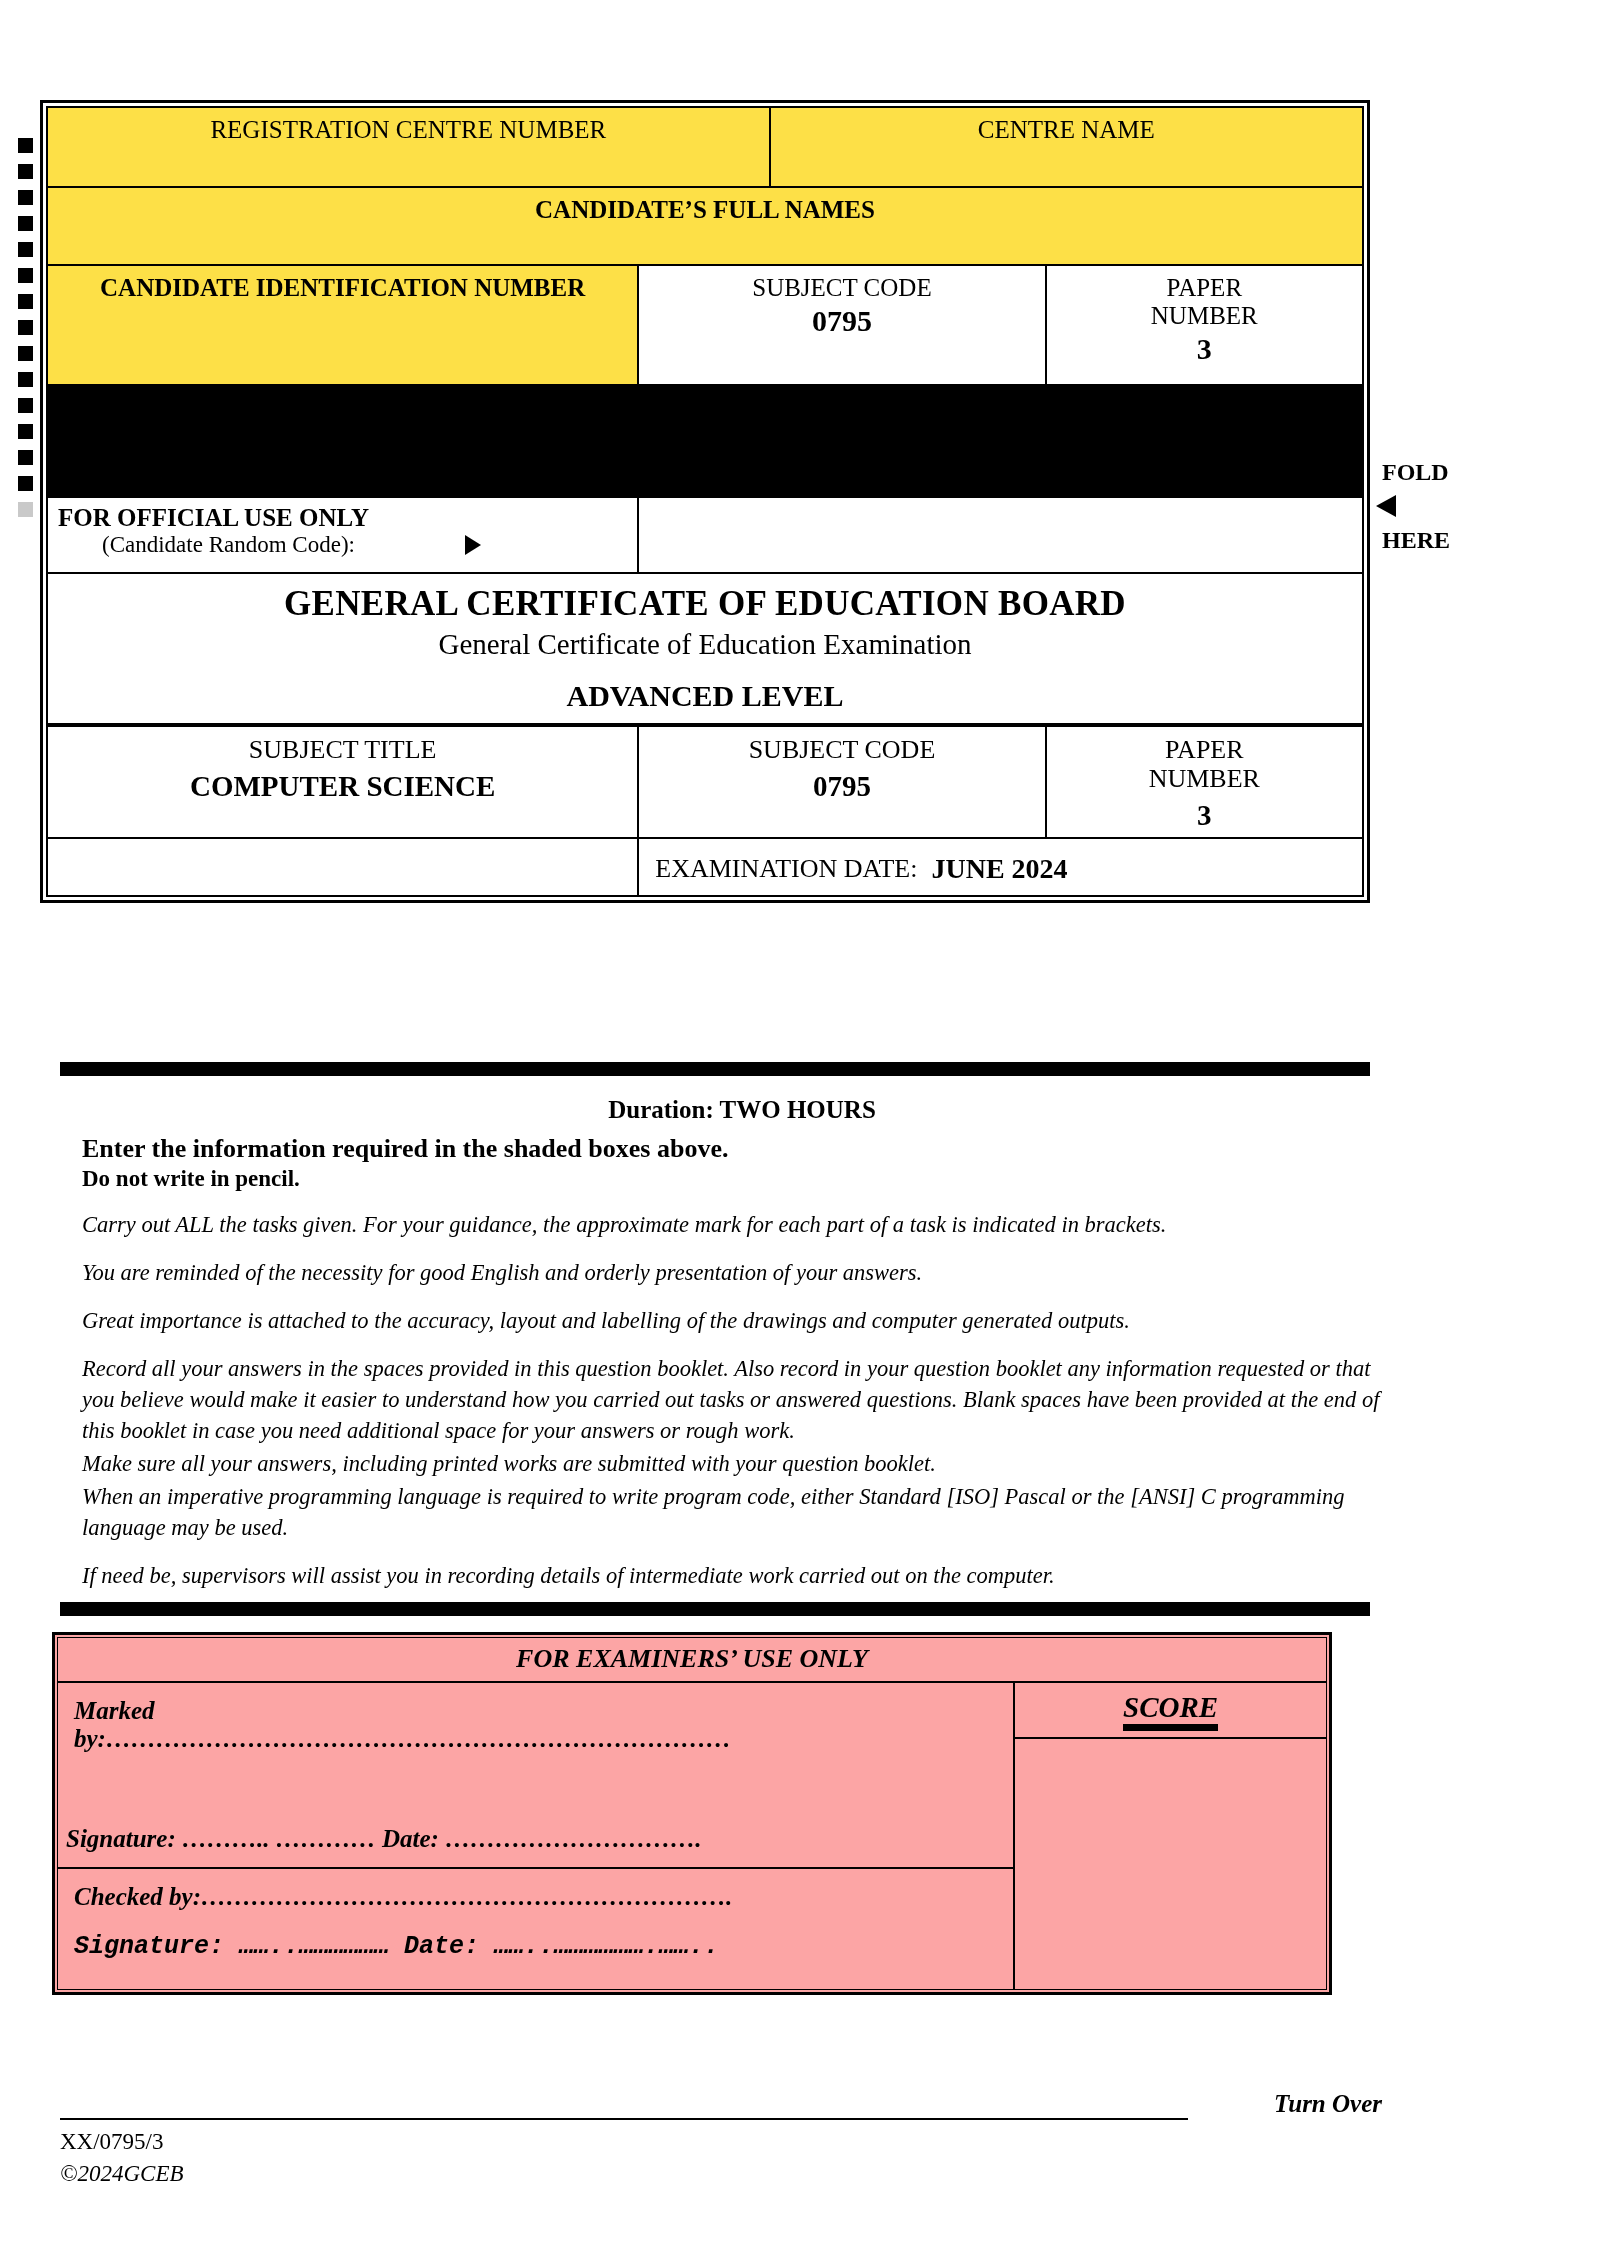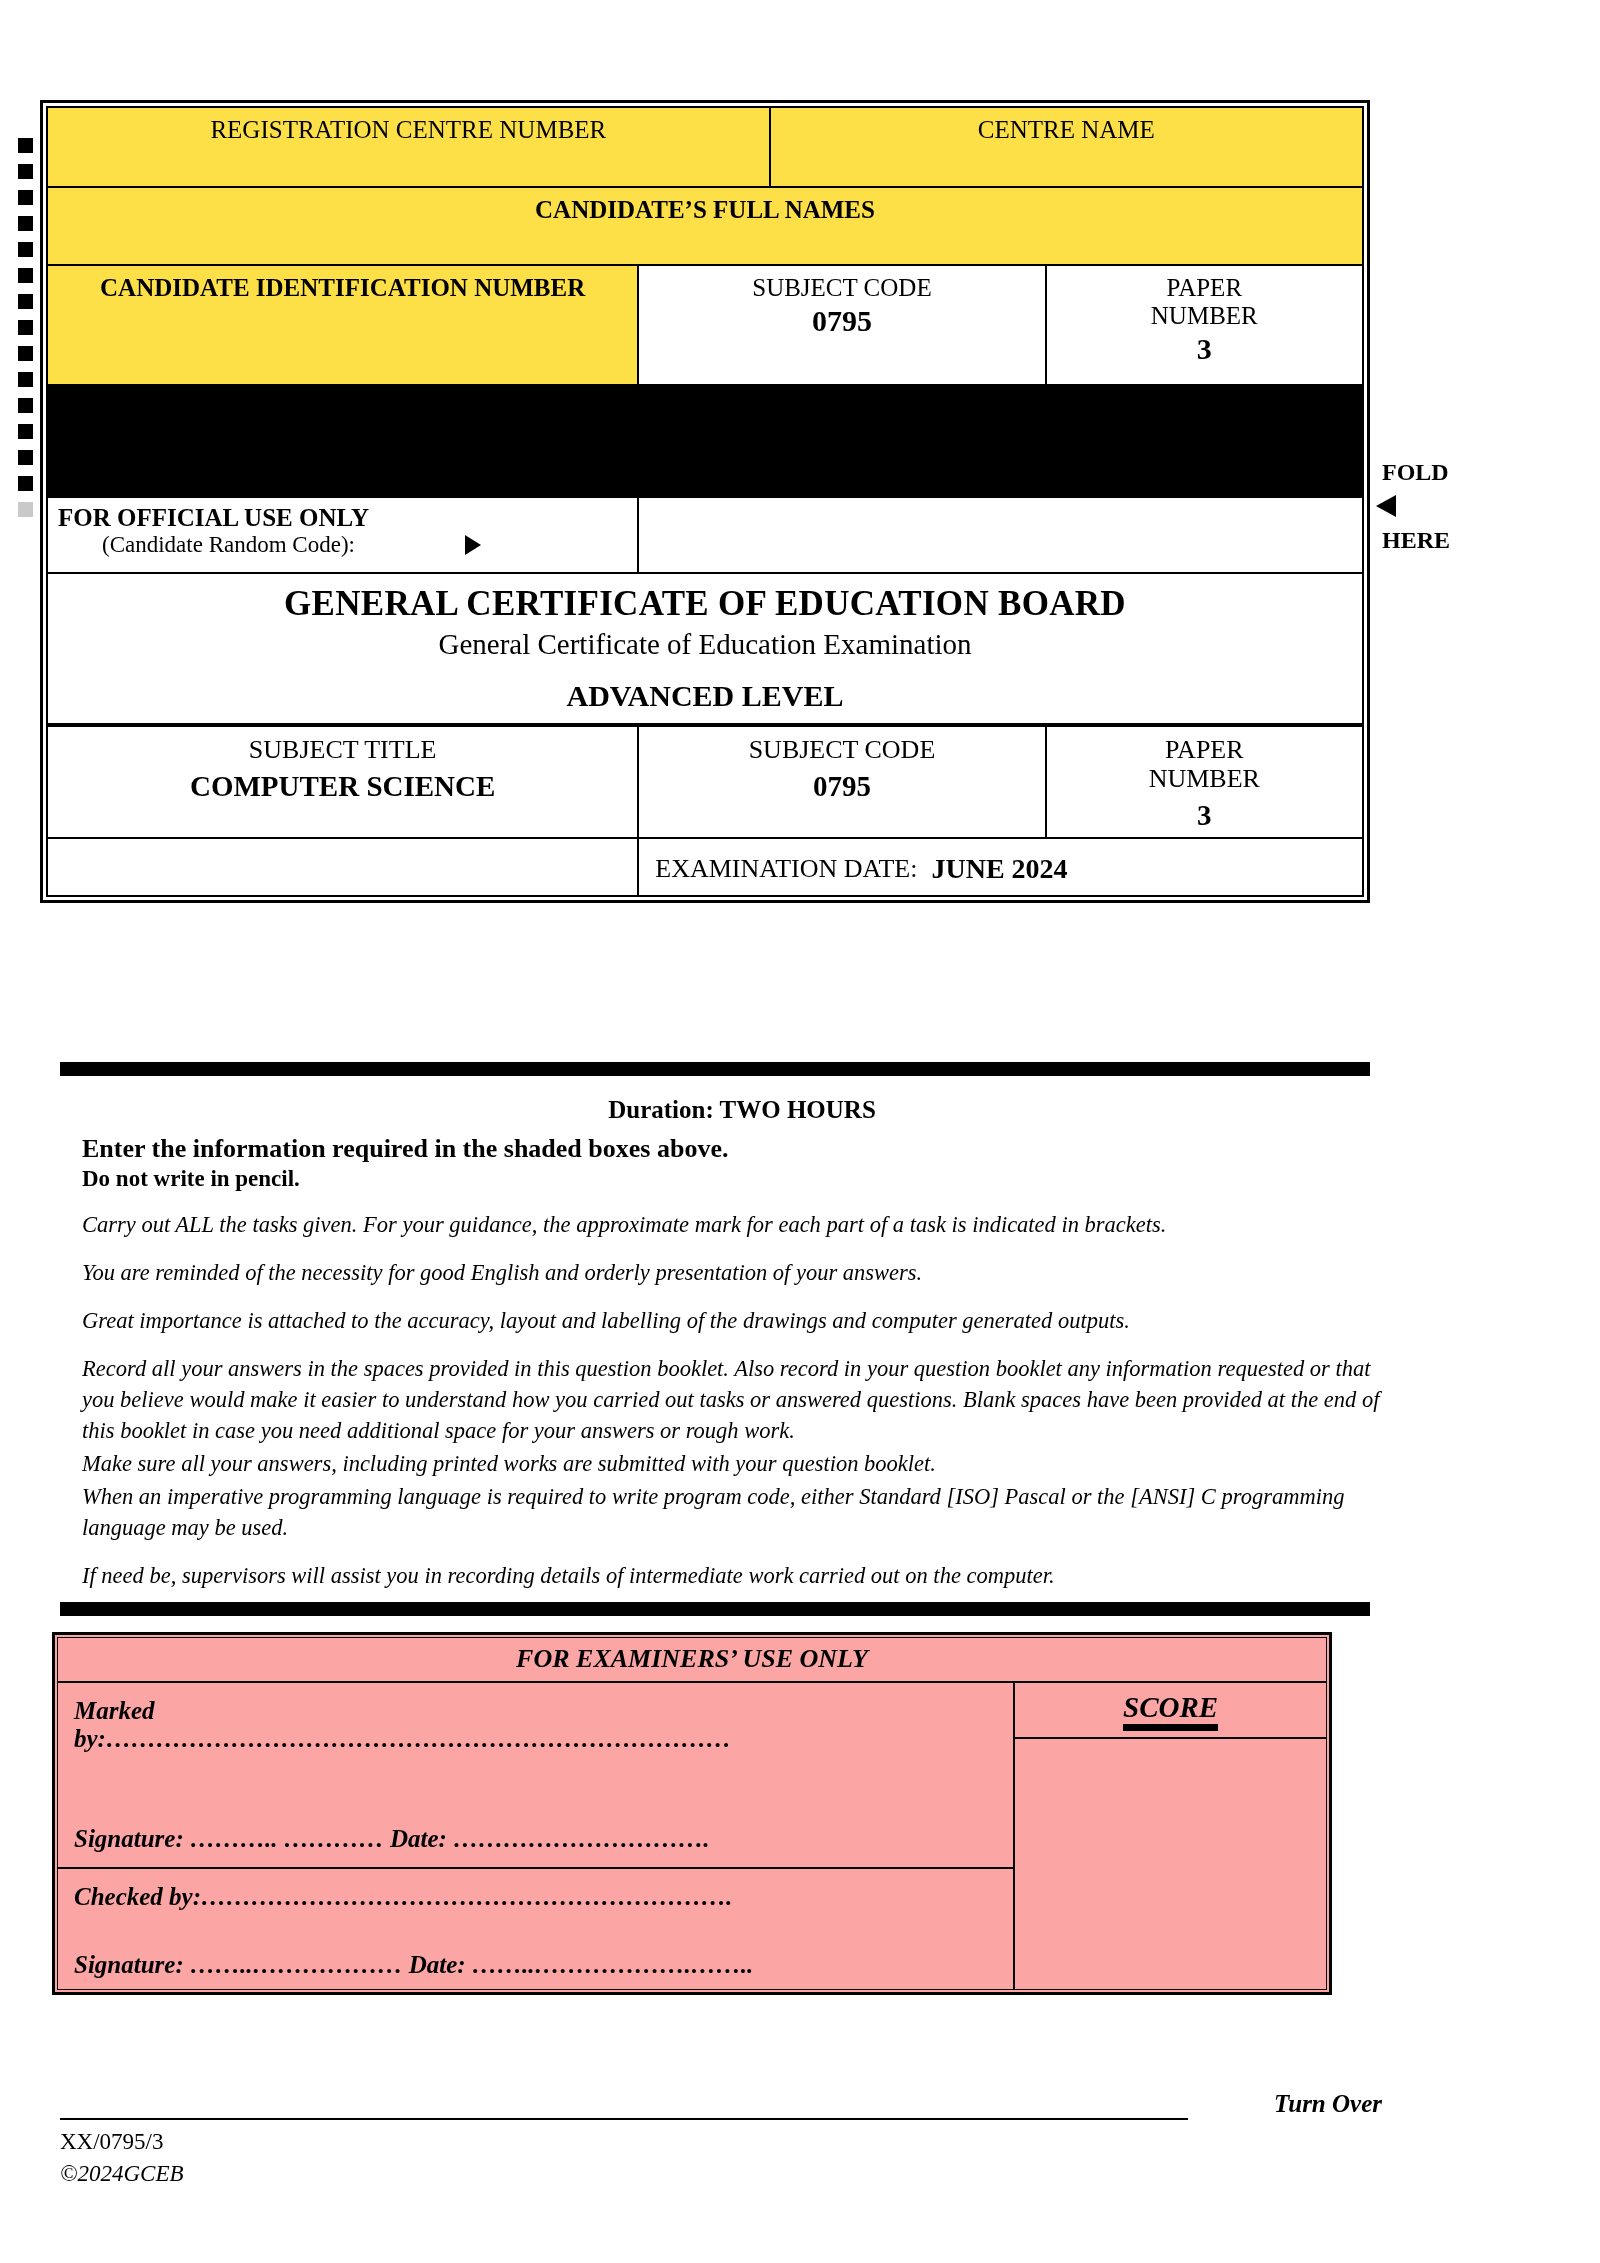--- a/index.html
+++ b/index.html
@@ -212,31 +212,31 @@
   .ex-cellA {
     box-sizing: border-box;
     border-bottom: 2px solid #000;
     padding: 14px 12px 12px 16px;
     font-style: italic;
     font-weight: bold;
     font-size: 25px;
     height: 186px;
     position: relative;
   }
-  .ex-cellA .sig-line { position: absolute; bottom: 14px; left: 16px; }
+  .ex-cellA .sig-line { position: absolute; bottom: 14px; left: 8px; }
   .ex-cellB {
     box-sizing: border-box;
     padding: 14px 29px 12px 16px;
     font-style: italic;
     font-weight: bold;
     font-size: 25px;
     height: 120px;
     position: relative;
   }
-  .ex-cellB .sig-line2 { position: absolute; bottom: 10px; left: 16px; }
+  .ex-cellB .sig-line2 { position: absolute; bottom: 28px; left: 16px; font-family: Liberation Mono, monospace; }
   .score-head {
     text-align: center;
     font-style: italic;
     font-weight: bold;
     font-size: 29px;
     padding: 8px 0 2px 0;
     border-bottom: 2px solid #000;
     height: 56px;
     box-sizing: border-box;
   }

